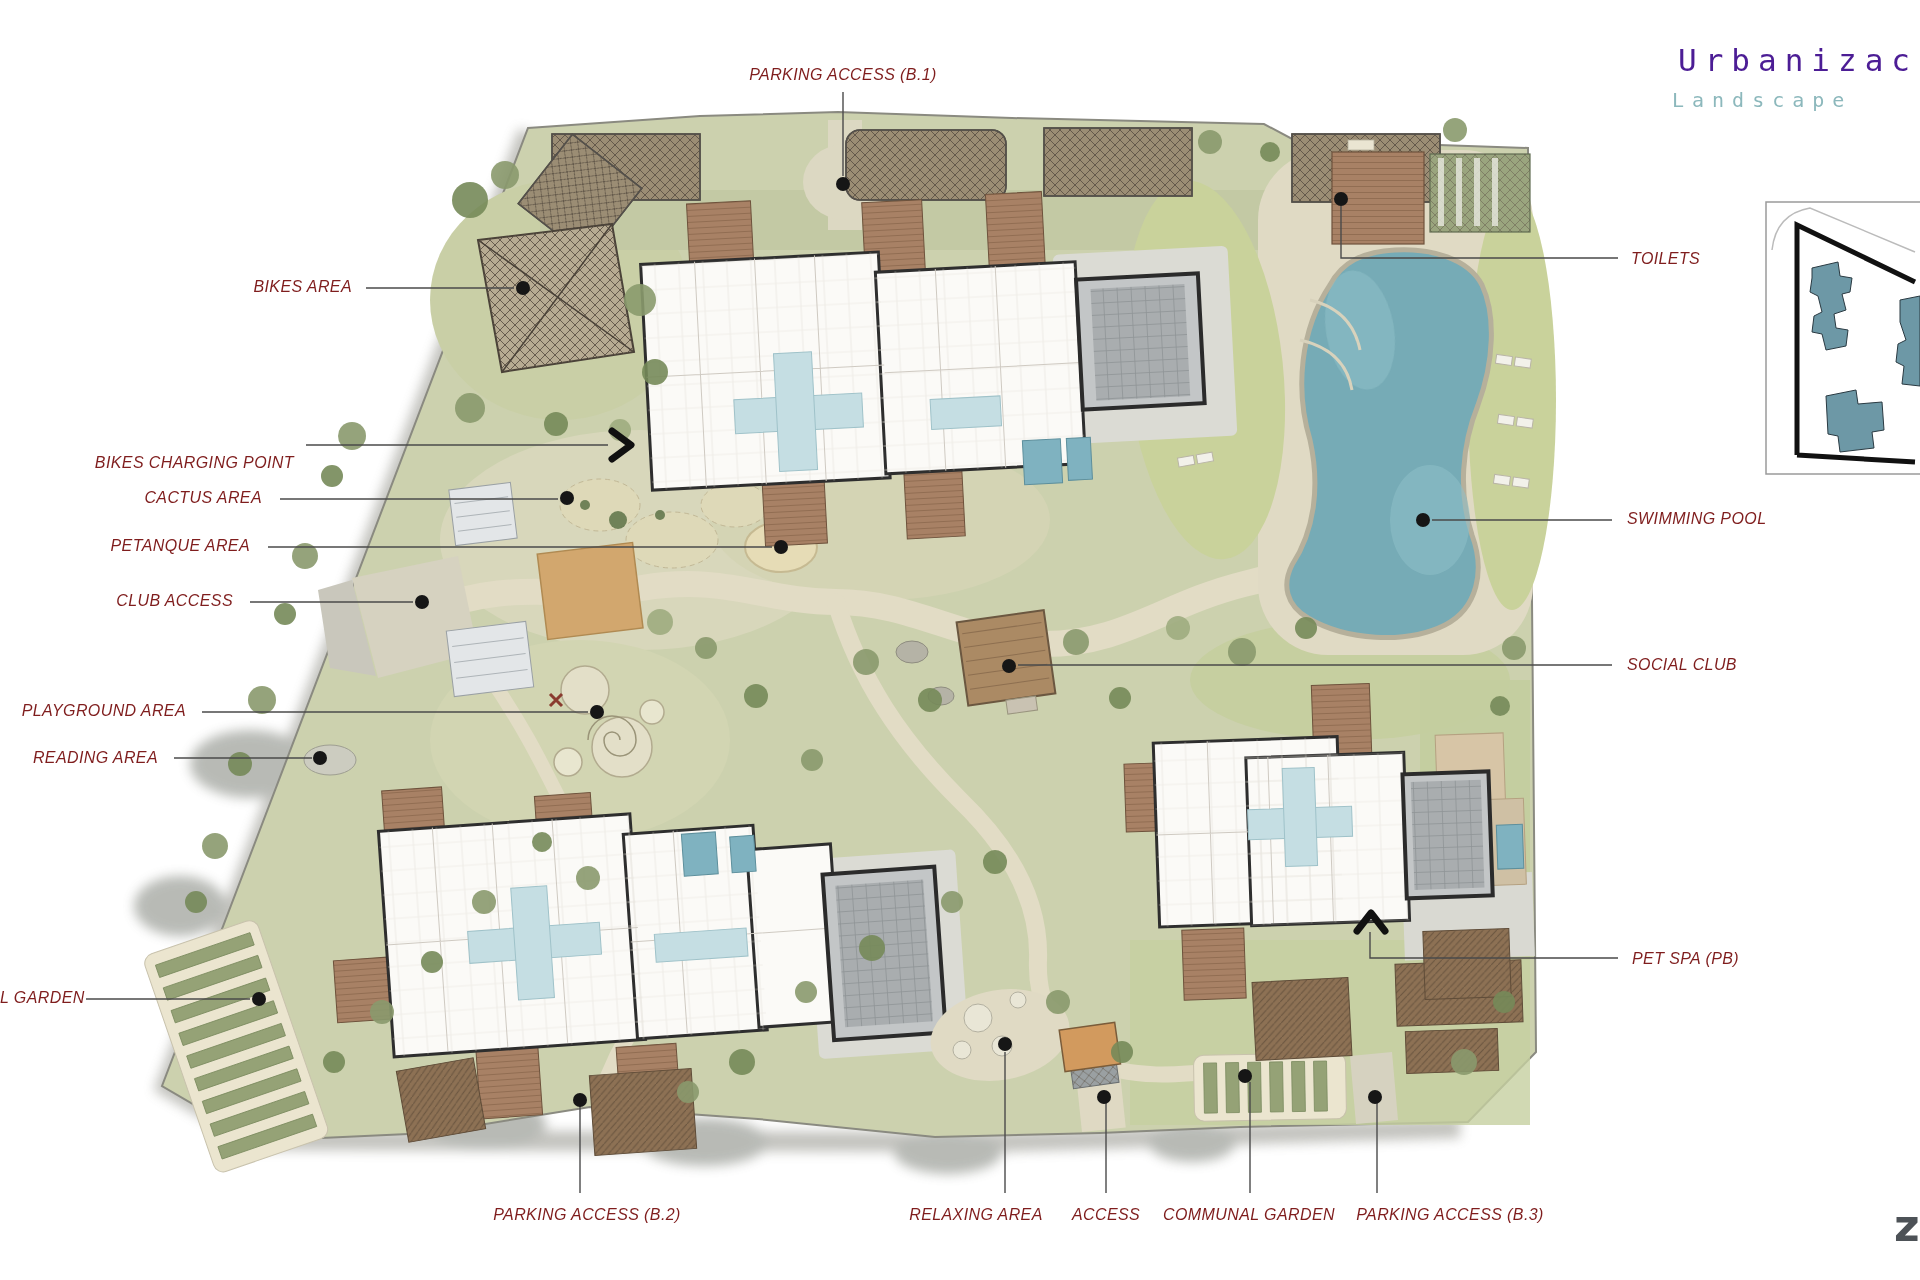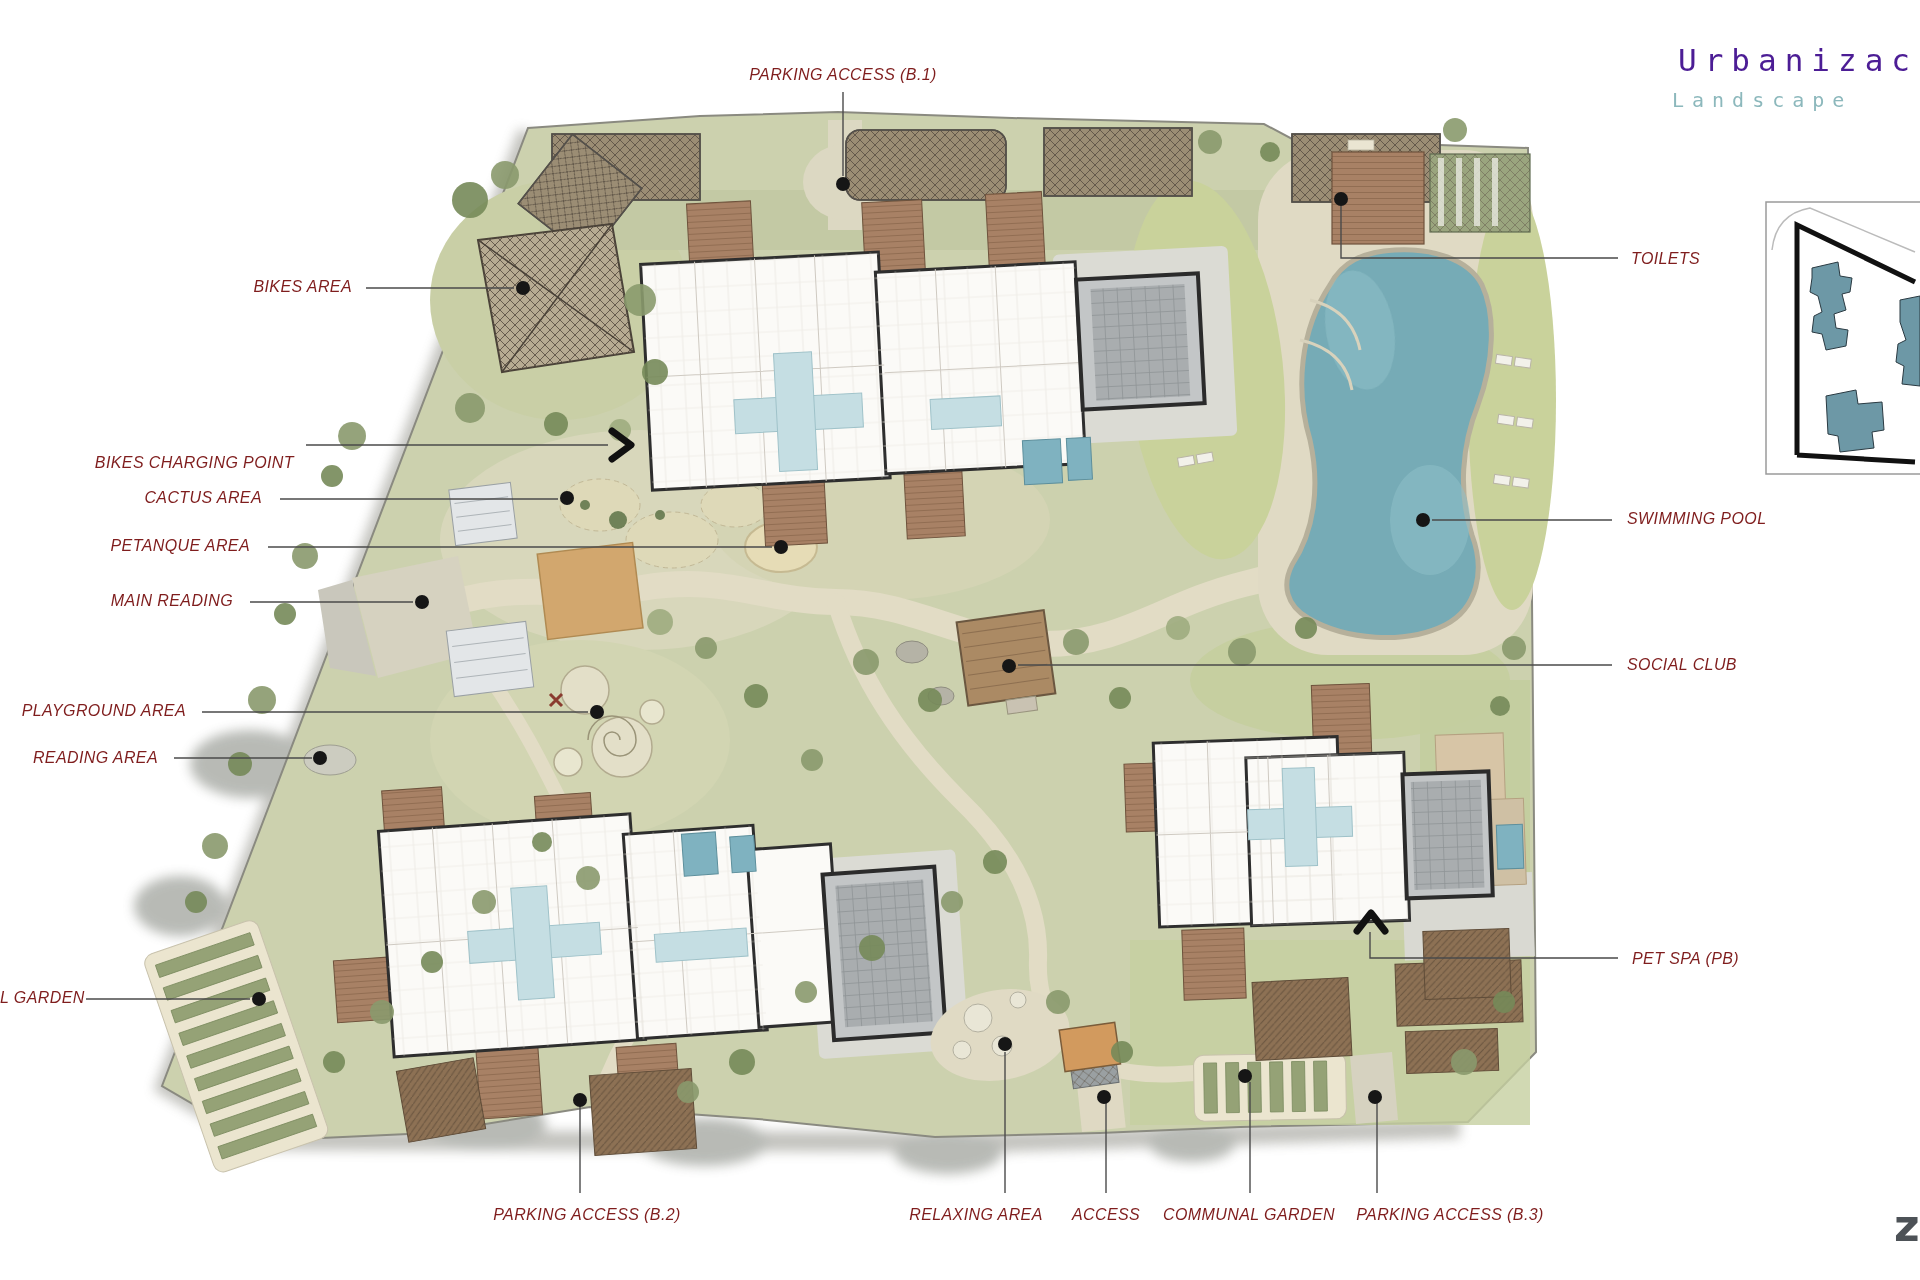--- a/index.html
+++ b/index.html
@@ -462,21 +462,21 @@
     <path d="M612,431 L631,445 L612,459"></path>
     <path d="M1357,931 L1371,913 L1385,931"></path>
   </g>
 </svg>
 
 <div class="lbl lbl-c" style="left:843px;top:66px">PARKING ACCESS (B.1)</div>
 <div class="lbl lbl-r" style="right:1568px;top:278px">BIKES AREA</div>
 <div class="lbl lbl-r" style="right:1626px;top:454px">BIKES CHARGING POINT</div>
 <div class="lbl lbl-r" style="right:1658px;top:489px">CACTUS AREA</div>
 <div class="lbl lbl-r" style="right:1670px;top:537px">PETANQUE AREA</div>
-<div class="lbl lbl-r" style="right:1687px;top:592px">MAIN READING</div>
+<div class="lbl lbl-r" style="right:1687px;top:592px">CLUB ACCESS</div>
 <div class="lbl lbl-r" style="right:1734px;top:702px">PLAYGROUND AREA</div>
 <div class="lbl lbl-r" style="right:1762px;top:749px">READING AREA</div>
 <div class="lbl" style="left:0px;top:989px">L GARDEN</div>
 <div class="lbl lbl-c" style="left:587px;top:1206px">PARKING ACCESS (B.2)</div>
 <div class="lbl lbl-c" style="left:976px;top:1206px">RELAXING AREA</div>
 <div class="lbl lbl-c" style="left:1106px;top:1206px">ACCESS</div>
 <div class="lbl lbl-c" style="left:1249px;top:1206px">COMMUNAL GARDEN</div>
 <div class="lbl lbl-c" style="left:1450px;top:1206px">PARKING ACCESS (B.3)</div>
 <div class="lbl" style="left:1631px;top:250px">TOILETS</div>
 <div class="lbl" style="left:1627px;top:510px">SWIMMING POOL</div>

